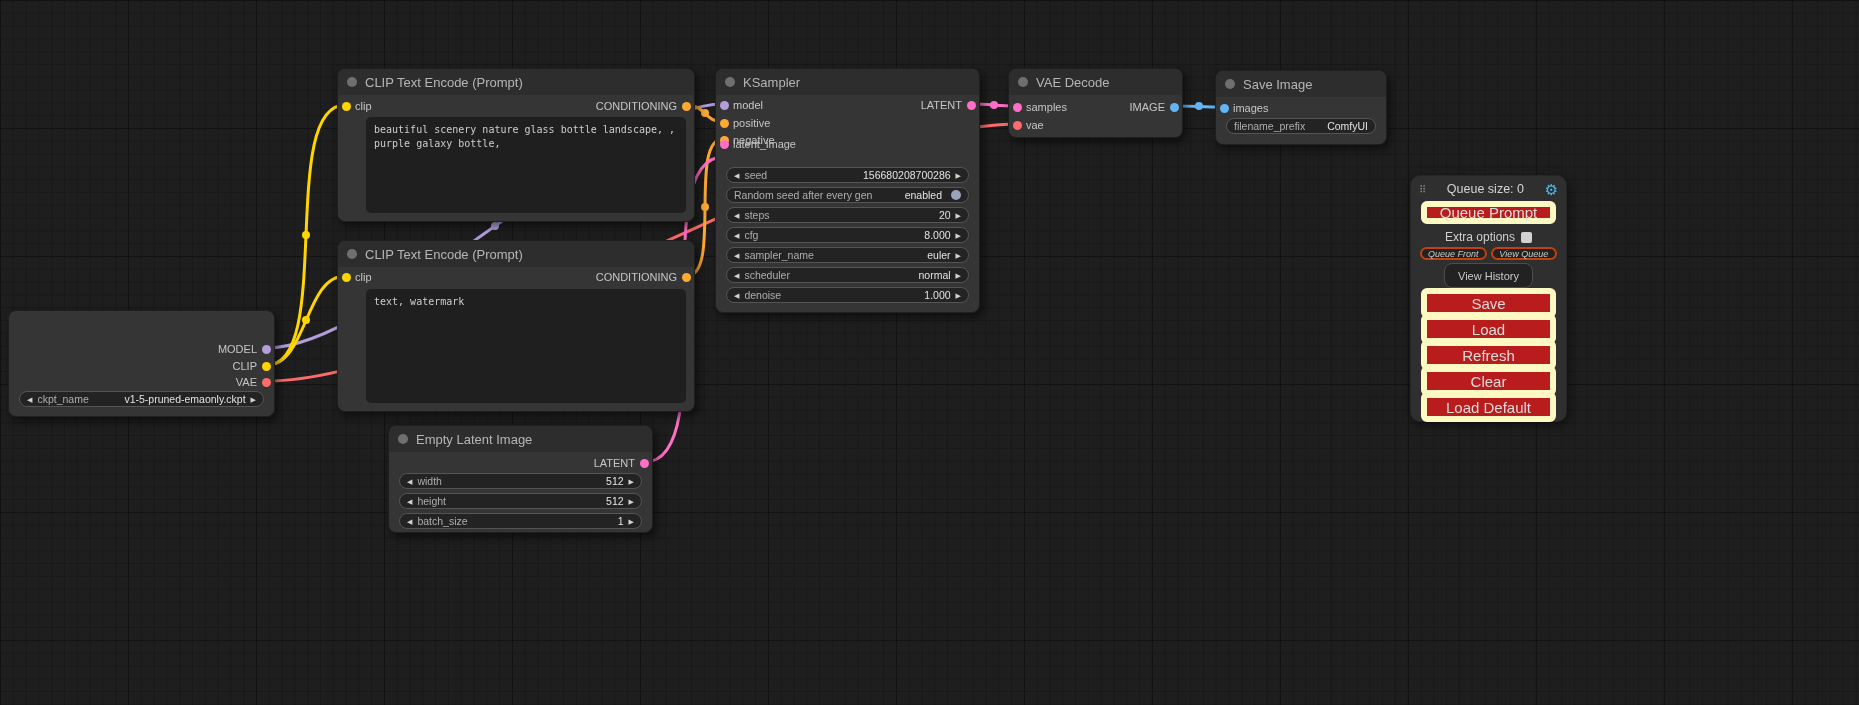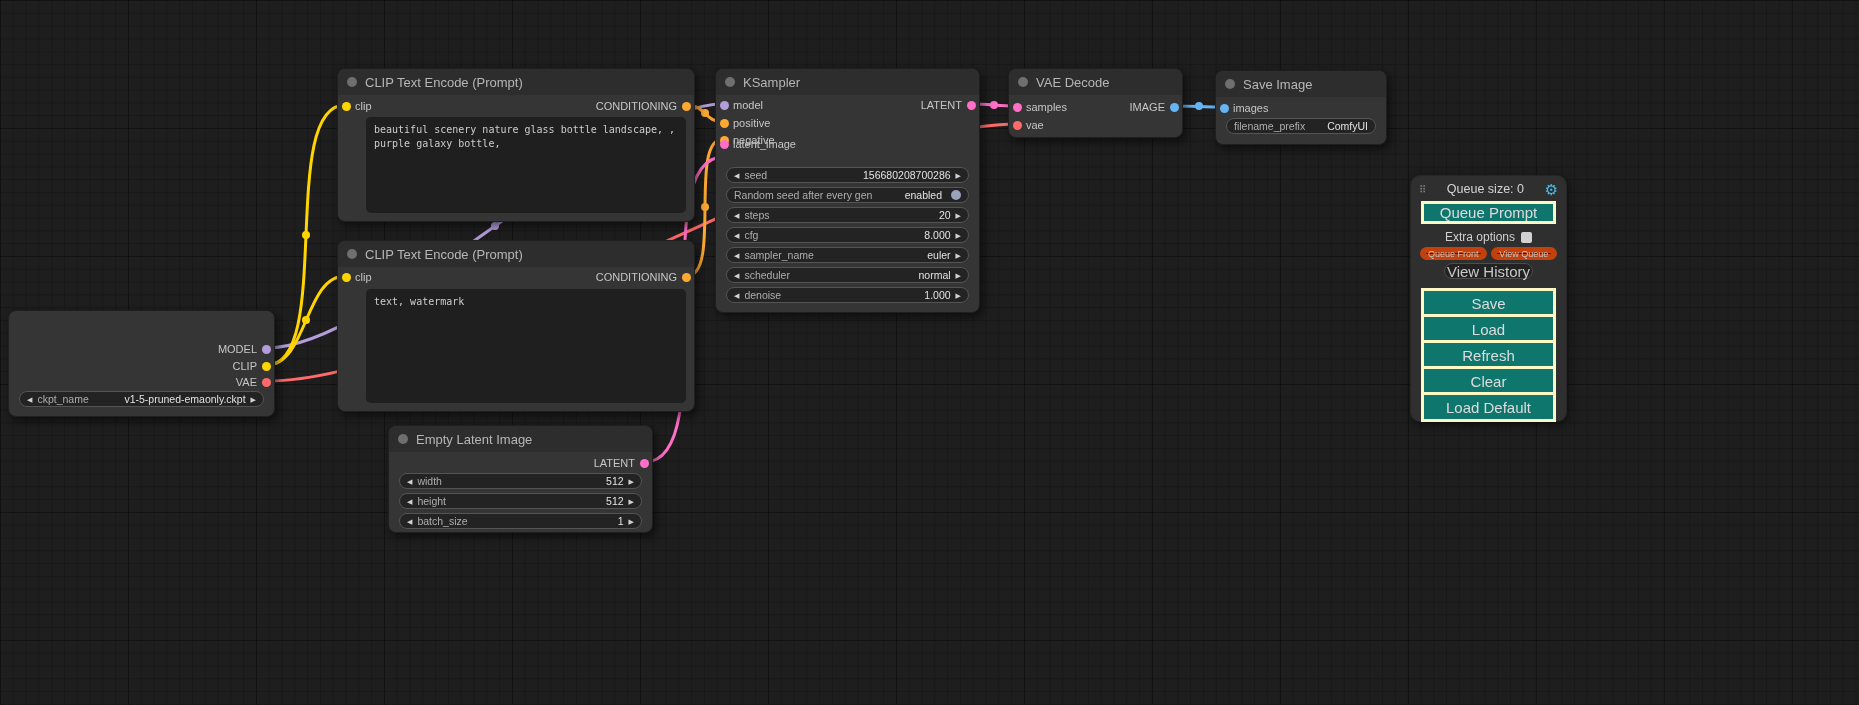--- a/index.html
+++ b/index.html
@@ -55,32 +55,32 @@
   .queue-panel{
     position:absolute;left:1410px;top:175px;width:157px;height:247px;z-index:3;
     background:#2f2f2f;border:1px solid #262626;border-radius:10px;
     box-shadow:2px 3px 10px rgba(0,0,0,.5);box-sizing:border-box;
   }
   .qp-header{position:absolute;top:5px;left:8px;right:8px;height:16px;display:flex;align-items:center;}
   .qp-handle{color:#8a8a8a;font-size:10px;}
   .qp-size{flex:1;text-align:center;font-size:12.5px;color:#d4d4d4;}
   .qp-gear{color:#4db8e8;font-size:15px;line-height:1;}
   .qp-btn{
-    position:absolute;left:10px;right:10px;background:#0f766e;border:3px solid #fef9c3;border-radius:0;
+    position:absolute;left:10px;right:10px;background:#b91c1c;border:6px solid #fef9c3;border-radius:6px;
     color:#dcdcdc;display:flex;align-items:center;justify-content:center;font-size:15px;box-sizing:border-box;
   }
   .qp-big{height:30px;}
   .qp-extra{position:absolute;top:54px;left:0;right:0;display:flex;justify-content:center;align-items:center;gap:6px;font-size:12px;color:#d0d0d0;}
   .qp-check{width:11px;height:11px;background:#d2d2d2;border-radius:2px;}
   .qp-small-row{position:absolute;top:71px;left:9px;right:9px;display:flex;gap:4px;}
   .qp-small{
-    flex:1;height:13px;background:#222;border:6px solid #c2410c;border-radius:8px;color:#c8c8c8;
-    font-size:9px;display:flex;align-items:center;justify-content:center;box-sizing:border-box;white-space:nowrap;
-  }
-  .qp-history{position:absolute;top:87px;left:33px;right:33px;height:16px;background:#222;border:1px solid #4d4d4d;border-radius:8px;color:#c8c8c8;font-size:15px;display:flex;align-items:center;justify-content:center;box-sizing:border-box;}
+    flex:1;height:13px;background:#222;border:2px solid #c2410c;border-radius:8px;color:#c8c8c8;
+    font-size:9px;display:flex;align-items:center;justify-content:center;box-sizing:border-box;white-space:nowrap;font-style:italic;
+  }
+  .qp-history{position:absolute;top:87px;left:33px;right:33px;height:25px;background:#222;border:1px solid #4d4d4d;border-radius:8px;color:#c8c8c8;font-size:11px;display:flex;align-items:center;justify-content:center;box-sizing:border-box;}
 </style>
 </head>
 <body>
 
 <div class="canvas">
 
   <svg class="wires" width="1859" height="705" viewBox="0 0 1859 705">
     <path d="M 267 348 C 381 348, 609 104, 723 104" stroke="#b39ddb"></path>
     <circle cx="495" cy="226" r="4" fill="#b39ddb"></circle>
     <path d="M 267 365 C 334 365, 278 105, 345 105" stroke="#ffd500"></path>

